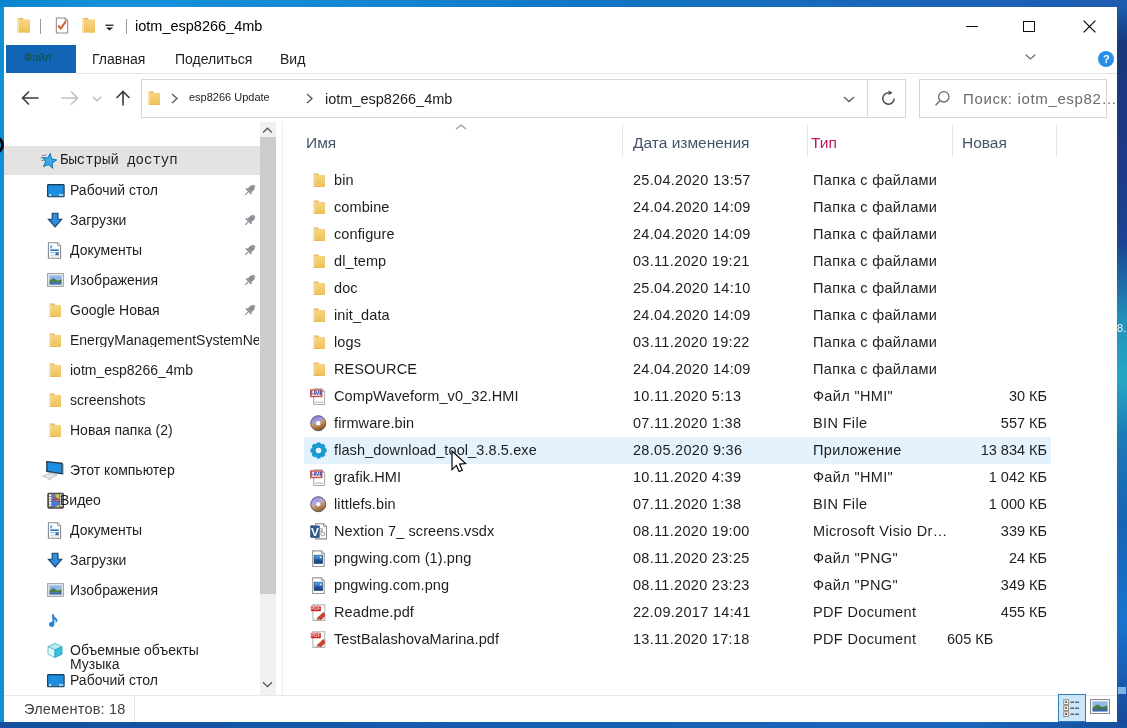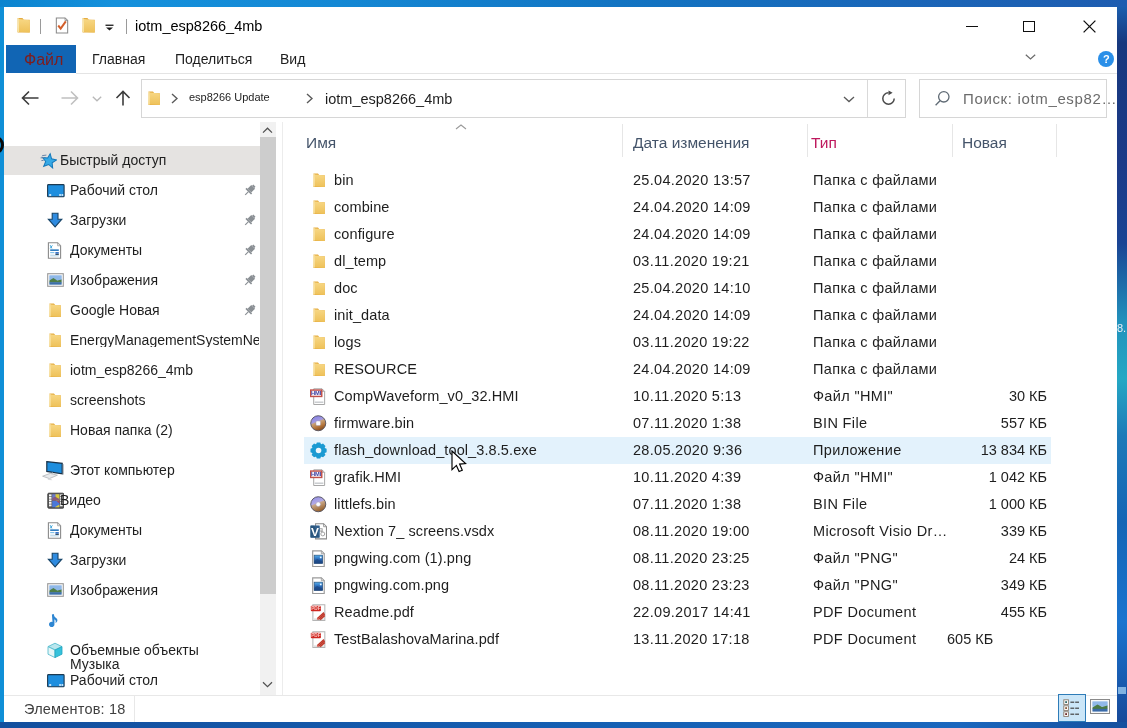--- a/index.html
+++ b/index.html
@@ -50,21 +50,21 @@
     <path d="M1 3.4 L8 3.4 L4.5 6.6 Z" fill="#1a1a1a"></path>
   </svg>
 <div class="vline" style="left:126px;top:19px;height:15px;background:#9a9a9a"></div>
 <div class="t" style="left:135px;top:19px;font-size:14.5px;color:#000">iotm_esp8266_4mb</div>
 <div class="abs" style="left:966px;top:25.5px;width:12px;height:1.4px;background:#0f0f0f"></div>
 <div class="abs" style="left:1023px;top:21px;width:12px;height:11px;border:1.4px solid #0f0f0f"></div>
 <svg style="position:absolute;left:1083px;top:20px;" width="13" height="13" viewBox="0 0 13 13">
     <path d="M0.6 0.6 L12.4 12.4 M12.4 0.6 L0.6 12.4" stroke="#0f0f0f" stroke-width="1.3"></path>
   </svg>
 <div class="abs" style="left:6px;top:45px;width:70px;height:28px;background:#1165b4"></div>
-<div class="t" style="left:24px;top:52px;color:#7f1d1d;font-size:16px">Файл</div>
+<div class="t" style="left:24px;top:52px;color:#14532d;font-size:11px">Файл</div>
 <div class="t" style="left:92px;top:52px;font-size:14px">Главная</div>
 <div class="t" style="left:175px;top:52px;font-size:14px">Поделиться</div>
 <div class="t" style="left:280px;top:52px;font-size:14px">Вид</div>
 <svg style="position:absolute;left:1025px;top:54px;" width="11" height="6" viewBox="0 0 11 6">
     <path d="M0.8 0.8 L5.5 5 L10.2 0.8" fill="none" stroke="#6a6a6a" stroke-width="1.2"></path>
   </svg>
 <div class="abs" style="left:1098px;top:51px;width:16px;height:16px;border-radius:50%;background:#2a8fe8"></div>
 <div class="t" style="left:1103px;top:54px;color:#fff;font-size:11px;font-weight:bold">?</div>
 <div class="hline" style="left:76px;top:73px;width:1041px;background:#e4e4e4"></div>
 <svg style="position:absolute;left:21px;top:90px;" width="19" height="16" viewBox="0 0 19 16">
@@ -113,21 +113,21 @@
     <path d="M6 10.8 L1.6 15.2" stroke="#5f6a74" stroke-width="1.3"></path>
   </svg>
 <div class="t" style="left:963px;top:91px;font-size:15px;letter-spacing:0.65px;color:#6b6b6b">Поиск: iotm_esp82…</div>
 <div class="abs" style="left:4px;top:145.5px;width:256px;height:29px;background:#e5e3e1"></div>
 <svg style="position:absolute;left:40px;top:152px;" width="17" height="17" viewBox="0 0 17 17">
     <g transform="rotate(9 9 9)">
 <path d="M9.0 1.6 L11.2 6.4 L16.4 6.8 L12.4 10.2 L13.7 15.3 L9.2 12.5 L4.6 15.1 L5.8 10.0 L2.0 6.5 L7.2 6.3 Z" fill="#36a9e6" stroke="#1478ba" stroke-width="1.0"></path>
     </g>
 <path d="M2.2 3.6 L6.4 3.1 M0.6 5.9 L4.4 5.6 M1.4 8.6 L3.6 8.4" stroke="#6a86a8" stroke-width="1.0"></path>
   </svg>
-<div class="t nv" style="left:60px;top:153px;">Быстрый доступ</div>
+<div class="t nv" style="left:60px;top:153px;font-family:Liberation Mono, monospace;">Быстрый доступ</div>
 <svg style="position:absolute;left:47px;top:182px;" width="18" height="16" viewBox="0 0 18 16">
     <rect x="0.6" y="2.6" width="16.5" height="12.2" rx="0.8" fill="#1e8ede" stroke="#1c3a52" stroke-width="1.1"></rect>
 <rect x="2.2" y="12.2" width="2" height="1.6" fill="#eaf6ff"></rect>
 <rect x="12.2" y="12.2" width="1.7" height="1.6" fill="#eaf6ff"></rect>
 <rect x="14.5" y="12.2" width="1.7" height="1.6" fill="#eaf6ff"></rect>
   </svg>
 <div class="t nv" style="left:70px;top:183px;">Рабочий стол</div>
 <svg style="position:absolute;left:243px;top:183px;" width="14" height="14" viewBox="0 0 11 11">
     <g transform="rotate(45 5.5 5.5)">
 <rect x="4.3" y="0.6" width="2.4" height="1.4" fill="#8a8f94"></rect>

